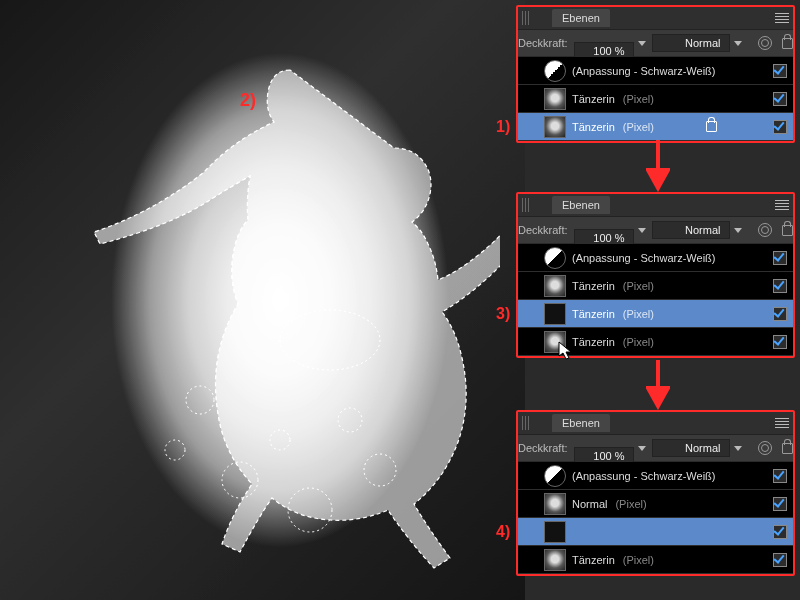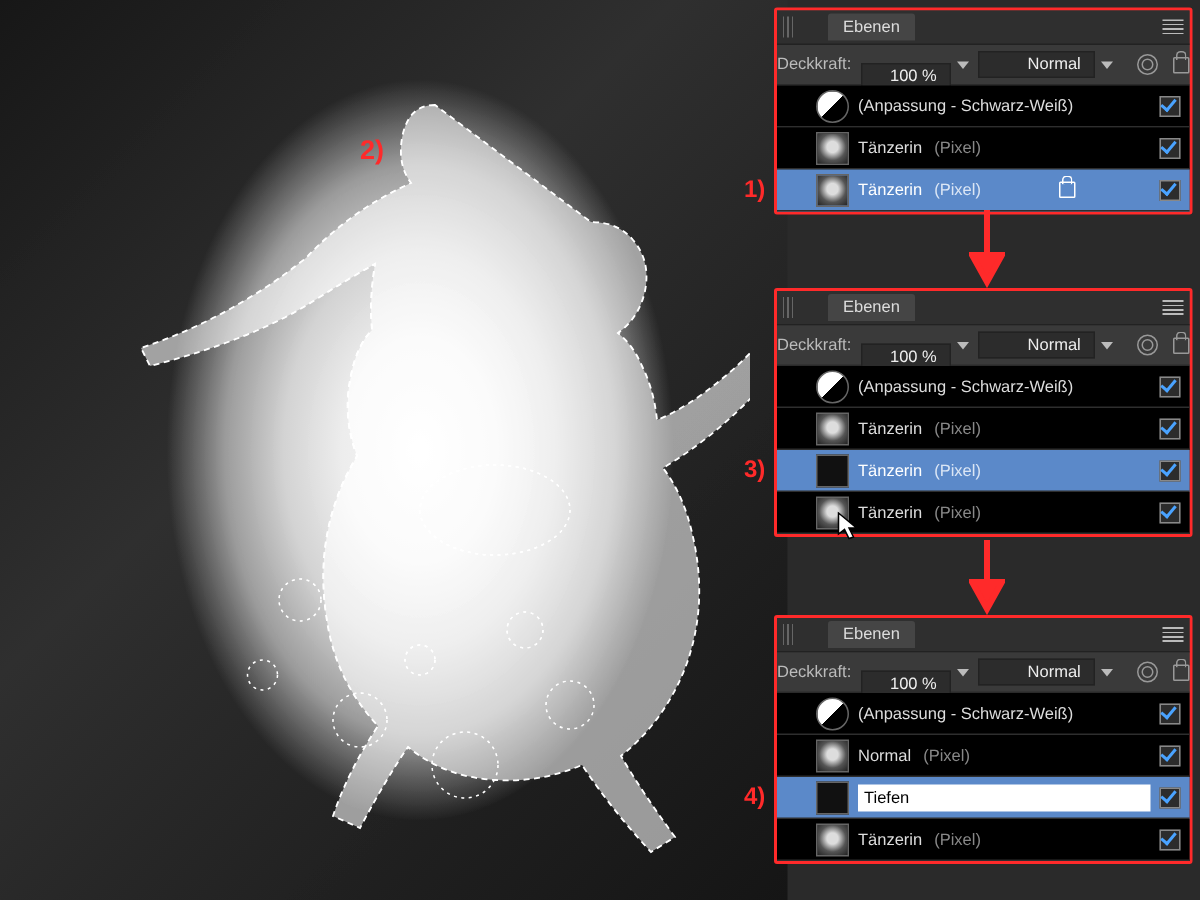--- a/index.html
+++ b/index.html
@@ -214,21 +214,20 @@
       <span class="indent"></span>
       <span class="thumb img"></span>
       <span class="lname">Normal</span>
       <span class="ltype">(Pixel)</span>
       <span class="chk on"></span>
     </div>
     <div class="layer sel">
       <span class="num">4)</span>
       <span class="indent"></span>
       <span class="thumb dark"></span>
-      <input class="rename" value="Tiefen" style="">
       <span class="chk on"></span>
     </div>
     <div class="layer">
       <span class="indent"></span>
       <span class="thumb img"></span>
       <span class="lname">Tänzerin</span>
       <span class="ltype">(Pixel)</span>
       <span class="chk on"></span>
     </div>
   </div>

